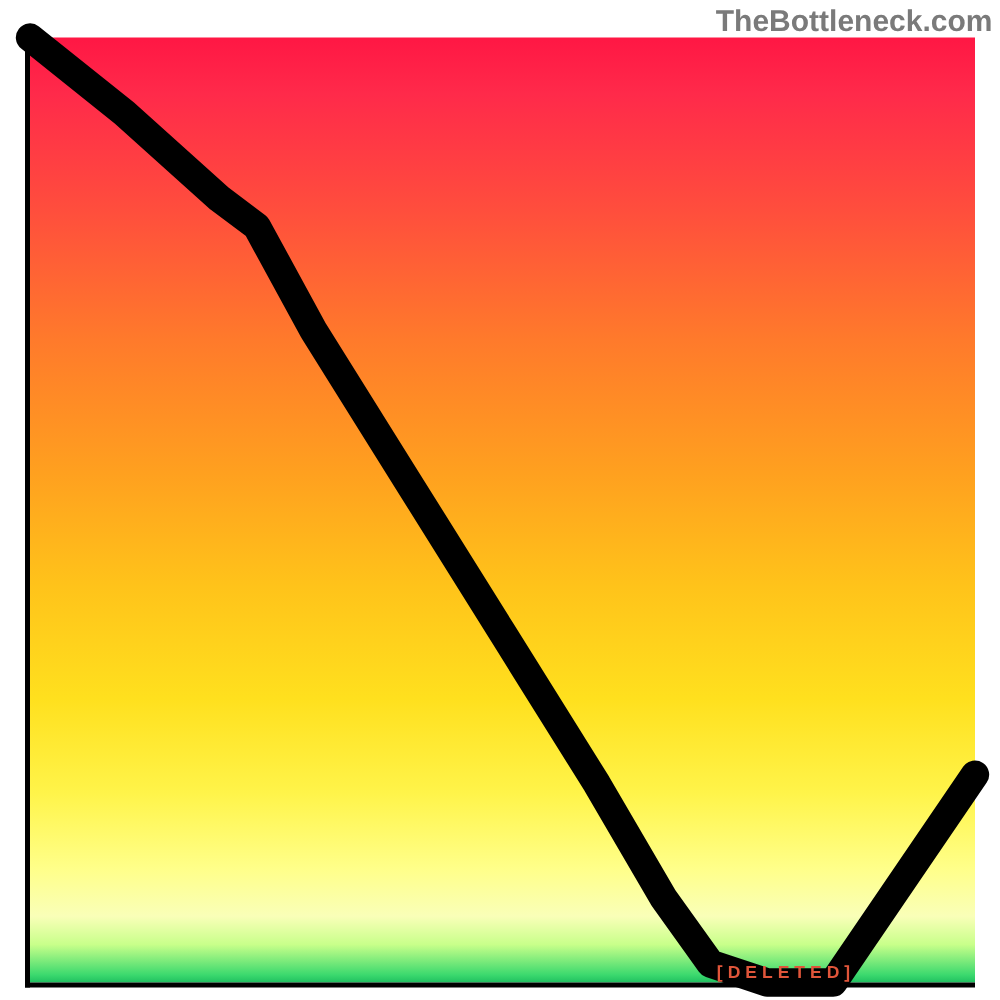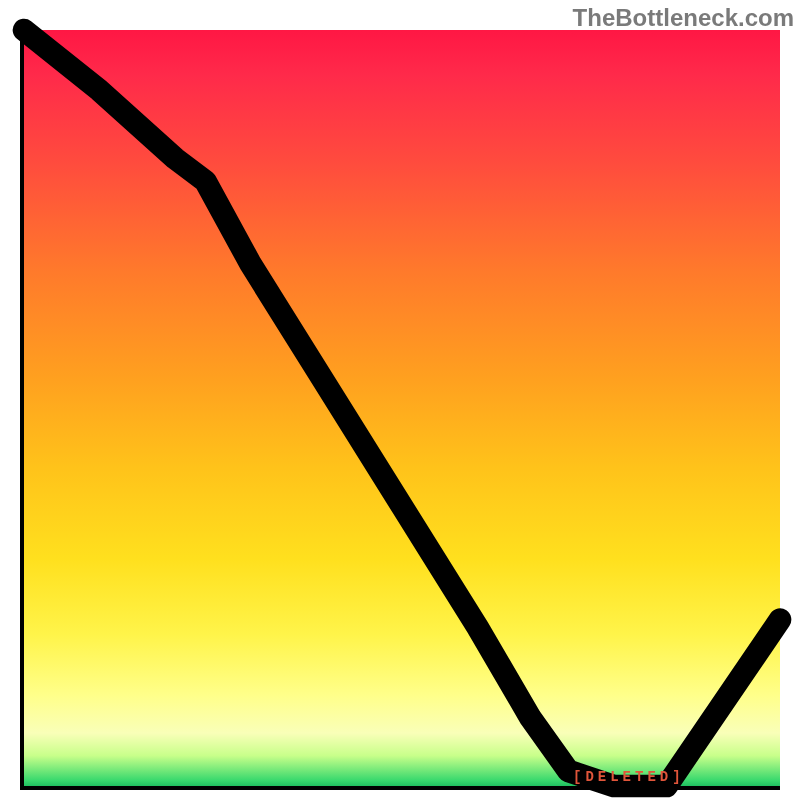--- a/index.html
+++ b/index.html
@@ -60,21 +60,21 @@
   }
   .curve-path {
     fill: none;
     stroke: #000;
     stroke-width: 3;
     stroke-linejoin: round;
     stroke-linecap: round;
   }
   .deleted-label {
     position: absolute;
-    font-family: Liberation Mono, monospace;
+    font-family: Liberation Sans, sans-serif;
     font-size: 14px;
     font-weight: 900;
     letter-spacing: 4px;
     color: #e0553a;
     text-transform: uppercase;
     transform: translate(-50%, 0);
     white-space: nowrap;
   }
 </style>
 </head>

